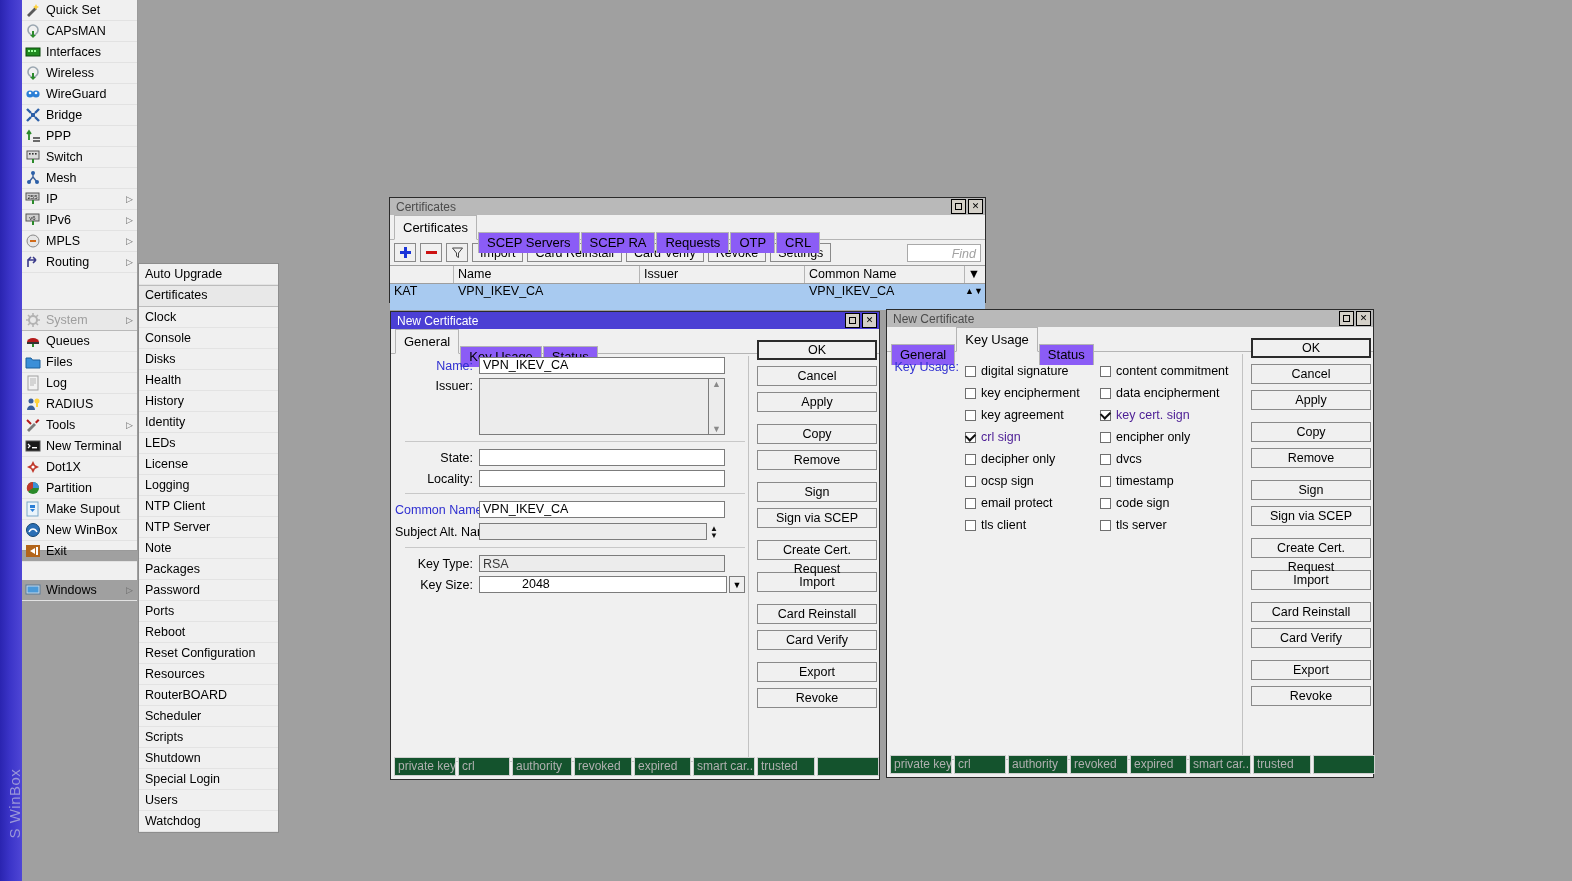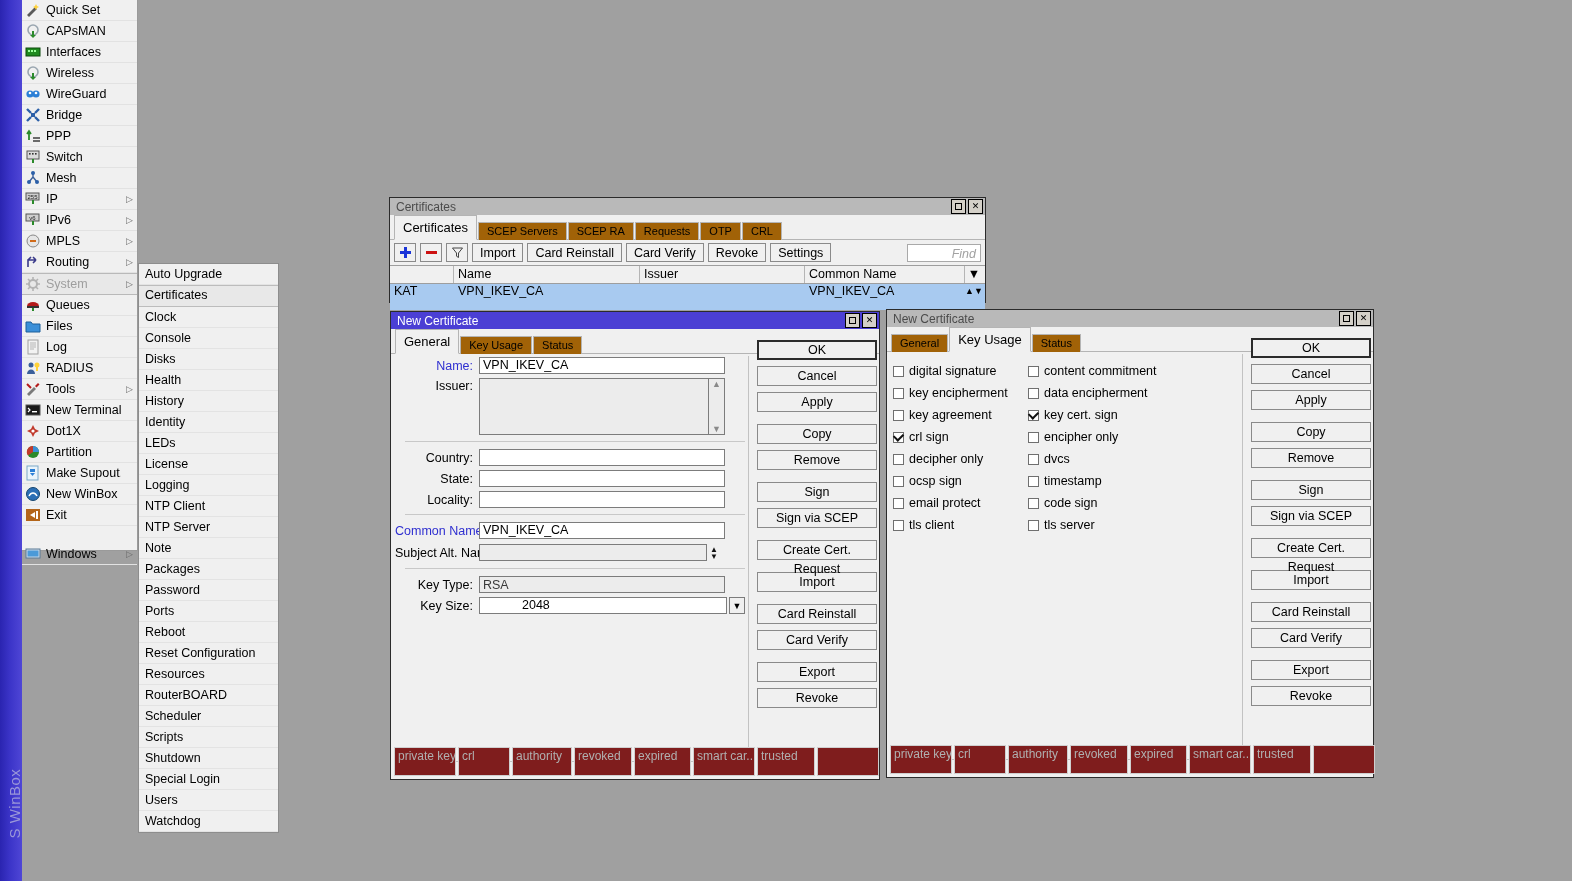--- a/index.html
+++ b/index.html
@@ -26,21 +26,21 @@
   
   #mainmenu{
     position:absolute;left:22px;top:0;width:115px;height:550px;
     background:#f0f0f0;border-right:1px solid #9a9a9a;border-bottom:1px solid #9a9a9a;
   }
   .mi{
     height:20px;display:flex;align-items:center;gap:5px;padding:0 3px;
     border-bottom:1px solid #e2e2e2;position:relative;cursor:default;
     font-size:12.5px;
   }
-  .mi.sel{background:#e8e8e8;border:1px solid #b9b9b9;border-left:none;border-right:none;}
+  .mi.sel{background:#e8e8e8;border:1px solid #b9b9b9;border-left:none;border-right:none;margin-top:36px;}
   .mi .lbl{flex:1;overflow:hidden;white-space:nowrap;}
   .mi.sel .lbl{color:#9e9e9e;}
   .mi .arrow{
     width:8px;color:#6a6a6a;font-size:9px;line-height:1;
   }
   .mi .ico{width:16px;height:16px;flex:0 0 16px;position:relative;}
   .mi.blank{height:18px;border-bottom:none;background:#f0f0f0;}
 
   
   #submenu{
@@ -58,22 +58,22 @@
   .tbar.inactive{background:#b9b9b9;color:#4b4b4b;}
   .tbar .ttl{flex:1;white-space:nowrap;overflow:hidden;}
   .tbtns{display:flex;gap:2px;}
   .tb{width:13px;height:13px;background:#d4d0c8;border:1px solid #000;
       display:flex;align-items:center;justify-content:center;font-size:9px;line-height:1;color:#000;}
   .tb .sq{width:7px;height:7px;border:1px solid #000;box-sizing:border-box;}
 
   
   .tabs{display:flex;align-items:flex-end;height:21px;padding:3px 0 0 4px;gap:0;
         border-bottom:1px solid #b4b4b4;background:#f0f0f0;}
-  .tab{padding:2px 8px 3px;font-size:11px;background:#a16207;border:1px solid #b4b4b4;
-       border-bottom:none;margin-right:1px;position:relative;top:1px;cursor:default;}
+  .tab{padding:2px 8px 3px;font-size:13px;background:#8b5cf6;border:1px solid #b4b4b4;
+       border-bottom:none;margin-right:1px;position:relative;top:14px;cursor:default;}
   .tab.on{background:#f0f0f0;border-bottom:1px solid #f0f0f0;padding:4px 8px 4px;top:1px;z-index:2;font-size:13px;}
 
   
   .frow{display:flex;align-items:center;margin:0 0 4px 0;}
   .flabel{text-align:right;padding-right:6px;font-size:12.5px;white-space:nowrap;}
   .flabel.blue{color:#2f2fd0;}
   .inp{
     background:#fff;border:1px solid #7c7c7c;height:17px;line-height:17px;
     padding:0 3px;font-size:12.5px;box-sizing:border-box;font-family:"Liberation Sans",sans-serif;
   }
@@ -84,30 +84,30 @@
   .btncol{position:absolute;top:28px;width:120px;}
   .btn{
     width:120px;height:20px;line-height:19px;text-align:center;font-size:12.5px;
     background:#f0f0f0;border:1px solid #8a8a8a;box-sizing:border-box;margin-bottom:6px;cursor:default;
   }
   .btn.primary{border:2px solid #2b2b2b;line-height:17px;}
   .btn.gap{margin-bottom:12px;}
 
   
   .statusbar{position:absolute;left:3px;bottom:3px;display:flex;gap:2px;}
-  .scell{height:29px;line-height:16px;border:1px solid #cfcfcf;background:#7f1d1d;
+  .scell{height:19px;line-height:16px;border:1px solid #cfcfcf;background:#14532d;
          color:#b0b0b0;font-size:12px;padding:0 3px;box-sizing:border-box;white-space:nowrap;overflow:hidden;}
 
   
   .cbrow{display:flex;align-items:center;gap:5px;height:22px;font-size:12.5px;}
   .cbox{width:11px;height:11px;border:1px solid #6f6f6f;background:#fff;box-sizing:border-box;
         display:flex;align-items:center;justify-content:center;flex:0 0 11px;}
   .cbox.on:after{content:"";display:block;width:8px;height:5px;border-left:2px solid #111;
         border-bottom:2px solid #111;transform:rotate(-45deg) translate(1px,-1px);}
-  .cblabel.blue{color:#000000;}
+  .cblabel.blue{color:#4c1d95;}
 
   
   .toolbar{display:flex;align-items:center;gap:4px;padding:3px 4px;}
   .tbtn{height:19px;line-height:18px;padding:0 7px;background:#f0f0f0;border:1px solid #8a8a8a;
         font-size:12.5px;box-sizing:border-box;cursor:default;}
   .ibtn{width:22px;height:19px;background:#f0f0f0;border:1px solid #8a8a8a;
         display:flex;align-items:center;justify-content:center;box-sizing:border-box;}
   .findbox{margin-left:auto;width:74px;height:18px;border:1px solid #a9a9a9;background:#fff;
            color:#a2a2a2;font-style:italic;text-align:right;padding:0 4px;font-size:12.5px;
            line-height:18px;box-sizing:border-box;}
@@ -479,24 +479,20 @@
       <div style="display:flex">
         <div class="inp ro" style="width:230px;height:57px"></div>
         <div style="width:16px;height:57px;background:#ececec;border:1px solid #7c7c7c;border-left:none;display:flex;flex-direction:column;justify-content:space-between;align-items:center;box-sizing:border-box;font-size:9px;color:#8a8a8a">
             <span>▲</span>
             <span>▼</span>
           </div>
       </div>
     </div>
     <div class="sep-line"></div>
     <div class="frow">
-      <div class="flabel" style="width:78px">Country:</div>
-      <input class="inp" style="width: 246px;" value="">
-    </div>
-    <div class="frow">
       <div class="flabel" style="width:78px">State:</div>
       <input class="inp" style="width: 246px;" value="">
     </div>
     <div class="frow">
       <div class="flabel" style="width:78px">Locality:</div>
       <input class="inp" style="width: 246px;" value="">
     </div>
     <div class="sep-line"></div>
     <div class="frow">
       <div class="flabel blue" style="width:78px">Common Name:</div>
@@ -562,20 +558,21 @@
       <span class="tb">✕</span>
     </span>
   </div>
   <div class="tabs" id="dlg2-tabs">
       <div class="tab">General</div>
       <div class="tab on">Key Usage</div>
       <div class="tab">Status</div>
     </div>
 
   <div style="position:absolute;left:6px;top:50px;display:flex;">
+    <div style="width:66px" class="flabel blue">Key Usage:</div>
     <div id="ku-left" style="width:135px">
         <div class="cbrow">
           <span class="cbox"></span>
           <span class="cblabel">digital signature</span>
         </div>
         <div class="cbrow">
           <span class="cbox"></span>
           <span class="cblabel">key encipherment</span>
         </div>
         <div class="cbrow">

